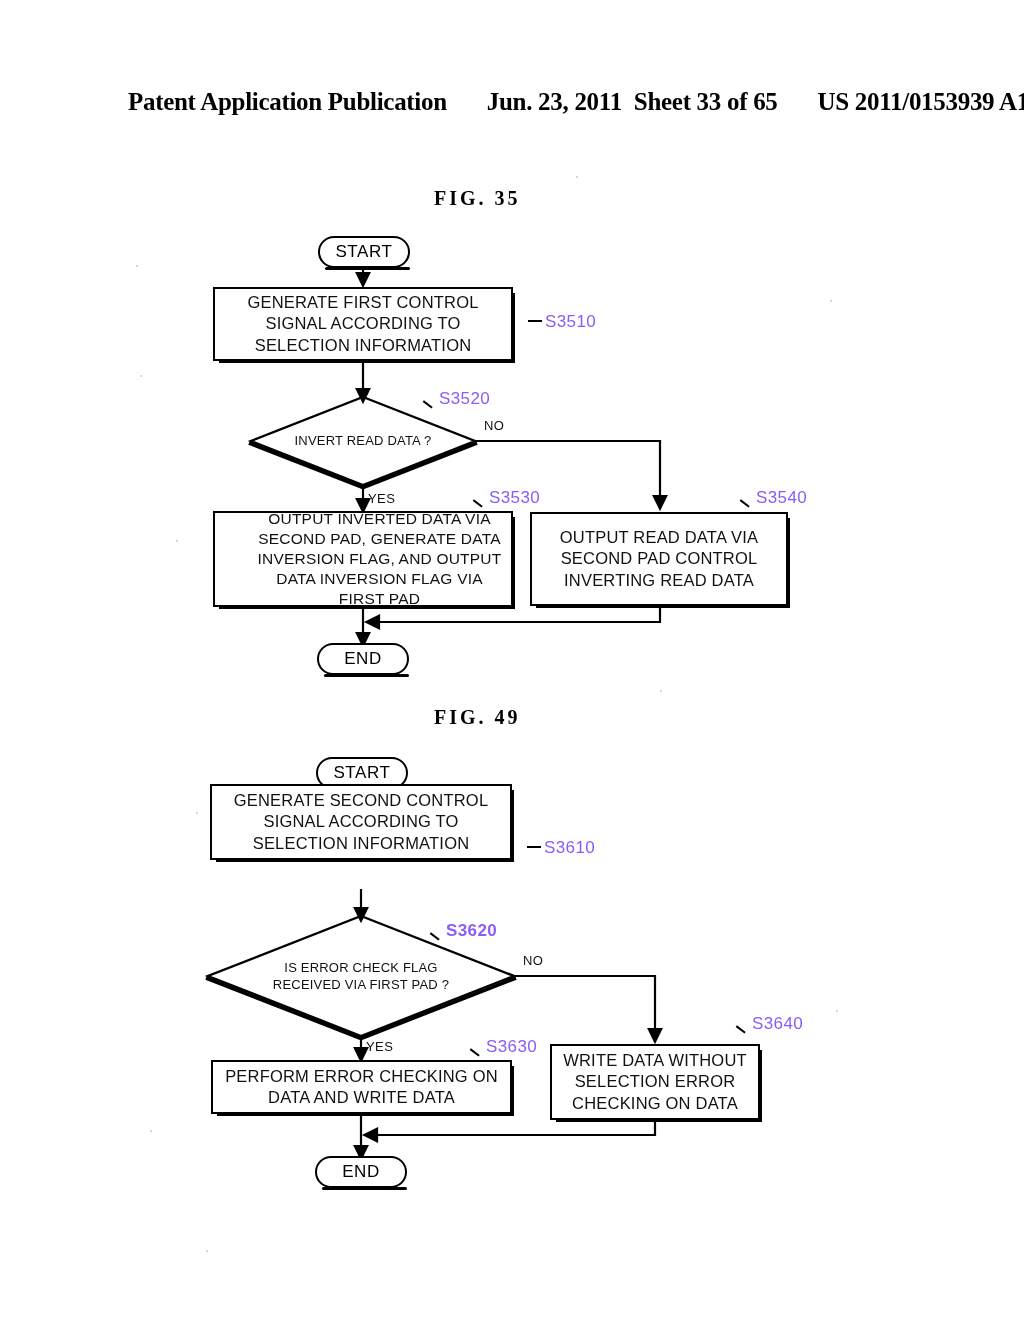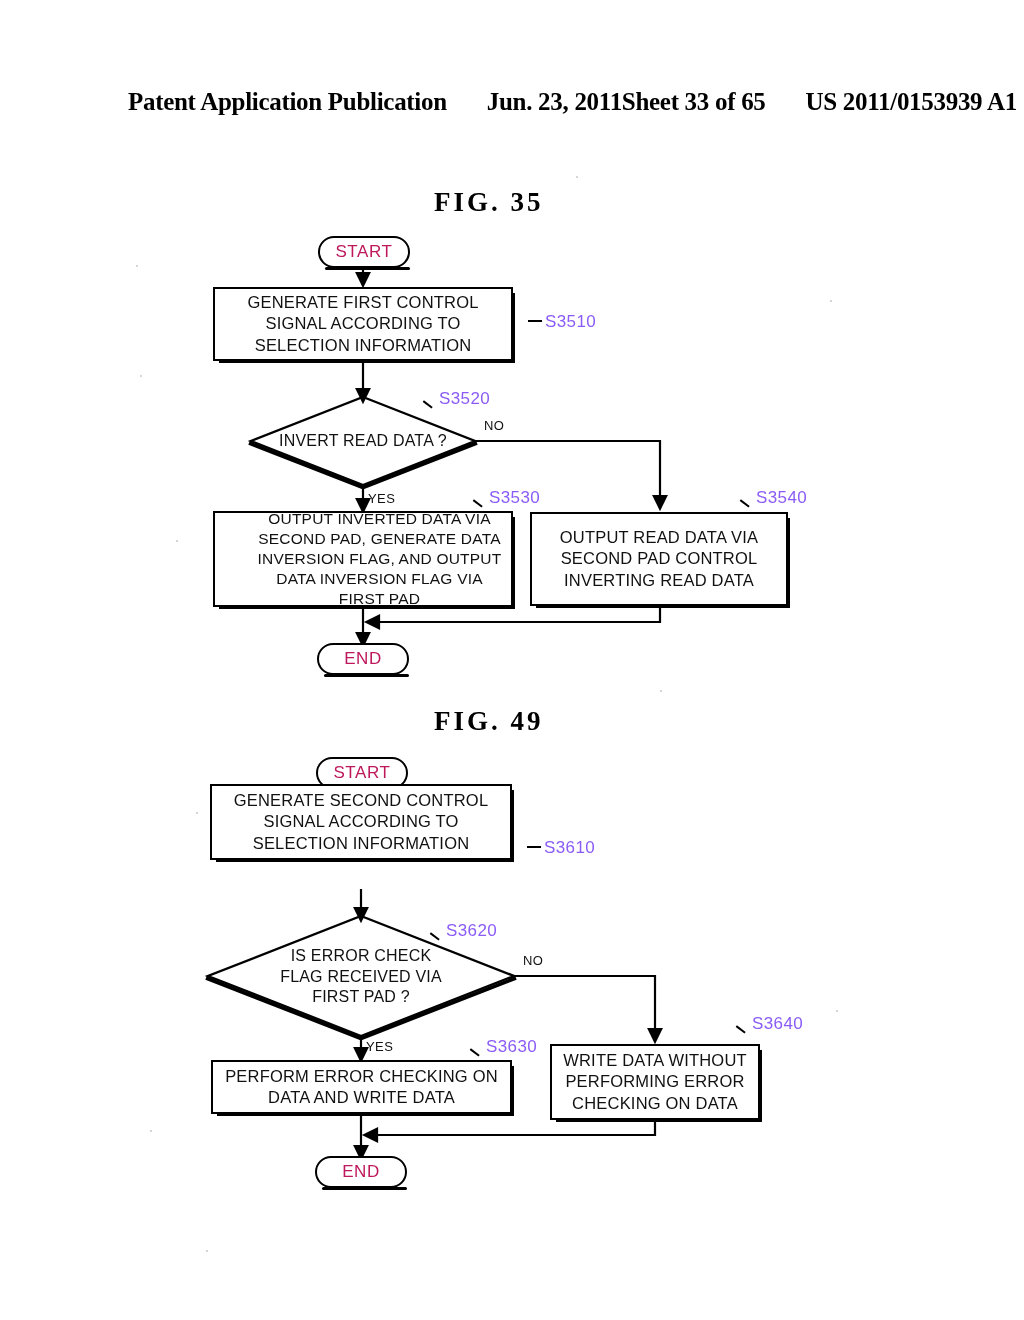--- a/index.html
+++ b/index.html
@@ -27,29 +27,29 @@
     display: flex;
     align-items: baseline;
     font-family: "Liberation Serif", serif;
     font-weight: bold;
     font-size: 25px;
     letter-spacing: -0.3px;
     white-space: nowrap;
   }
   #page-header .hdr-pub   { }
   #page-header .hdr-date  { margin-left: 40px; }
-  #page-header .hdr-sheet { }
+  #page-header .hdr-sheet { margin-left: 12px; }
   #page-header .hdr-num   { margin-left: 40px; }
 
   
   .fig-title {
     position: absolute;
     font-family: "Liberation Serif", serif;
     font-weight: bold;
-    font-size: 27px;
+    font-size: 20px;
     letter-spacing: 3px;
     white-space: nowrap;
   }
 
   
   .flow-layer {
     position: absolute;
     left: 0;
     top: 0;
     width: 1024px;
@@ -62,21 +62,21 @@
     position: absolute;
     box-sizing: border-box;
     border: 2.6px solid #000;
     border-radius: 999px;
     background: #fff;
     display: flex;
     align-items: center;
     justify-content: center;
     font-size: 17px;
     letter-spacing: 0.6px;
-    color: #be185d;
+    color: #000000;
   }
   .term::after {     
     content: "";
     position: absolute;
     left: 5px;
     right: -2px;
     bottom: -3.5px;
     height: 2.5px;
     background: #000;
     border-radius: 999px;
@@ -108,21 +108,21 @@
     border-bottom: 4px solid #000;
     pointer-events: none;
   }
 
   .diamond-text {    
     position: absolute;
     display: flex;
     align-items: center;
     justify-content: center;
     text-align: center;
-    font-size: 16px;
+    font-size: 13px;
     line-height: 1.30;
     letter-spacing: 0.2px;
     color: #111;
   }
 
   .ref {             
     position: absolute;
     font-size: 17px;
     letter-spacing: 0.4px;
     white-space: nowrap;
@@ -262,36 +262,36 @@
 <div class="proc" style="left:210px; top:784px; width:302px; height:76px;">
   <span>GENERATE SECOND CONTROL SIGNAL ACCORDING TO SELECTION INFORMATION</span>
 </div>
 <div class="ref" style="left:527px; top:838px;">
   <span style="display:inline-block;width:14px;border-top:2px solid #000;transform:translateY(-5px);margin-right:3px;"></span><span>S3610</span>
 </div>
 
 <div class="diamond-text" style="left:272px; top:944px; width:178px; height:66px;">
   <span>IS ERROR CHECK FLAG RECEIVED VIA FIRST PAD ?</span>
 </div>
-<div class="ref" style="left:434px; top:921px;">
+<div class="ref" style="left:434px; top:921px;font-weight:bold;">
   <span style="display:inline-block;width:11px;border-top:2px solid #000;transform:rotate(37deg) translate(-3px,4px);margin-right:1px;"></span><span>S3620</span>
 </div>
 
 <div class="branch" style="left:366px; top:1039px;">YES</div>
 <div class="branch" style="left:523px; top:953px;">NO</div>
 
 <div class="proc" style="left:211px; top:1060px; width:301px; height:54px;">
   <span>PERFORM ERROR CHECKING ON DATA AND WRITE DATA</span>
 </div>
 <div class="ref" style="left:474px; top:1037px;">
   <span style="display:inline-block;width:11px;border-top:2px solid #000;transform:rotate(37deg) translate(-3px,4px);margin-right:1px;"></span><span>S3630</span>
 </div>
 
 <div class="proc" style="left:550px; top:1044px; width:210px; height:76px;">
-  <span>WRITE DATA WITHOUT PERFORMING ERROR CHECKING ON DATA</span>
+  <span>WRITE DATA WITHOUT SELECTION ERROR CHECKING ON DATA</span>
 </div>
 <div class="ref" style="left:740px; top:1014px;">
   <span style="display:inline-block;width:11px;border-top:2px solid #000;transform:rotate(37deg) translate(-3px,4px);margin-right:1px;"></span><span>S3640</span>
 </div>
 
 <div class="term" style="left:315px; top:1156px; width:92px; height:32px;">
   <span>END</span>
 </div>
 
 <div class="speck" style="left:136px;top:265px;"></div>

